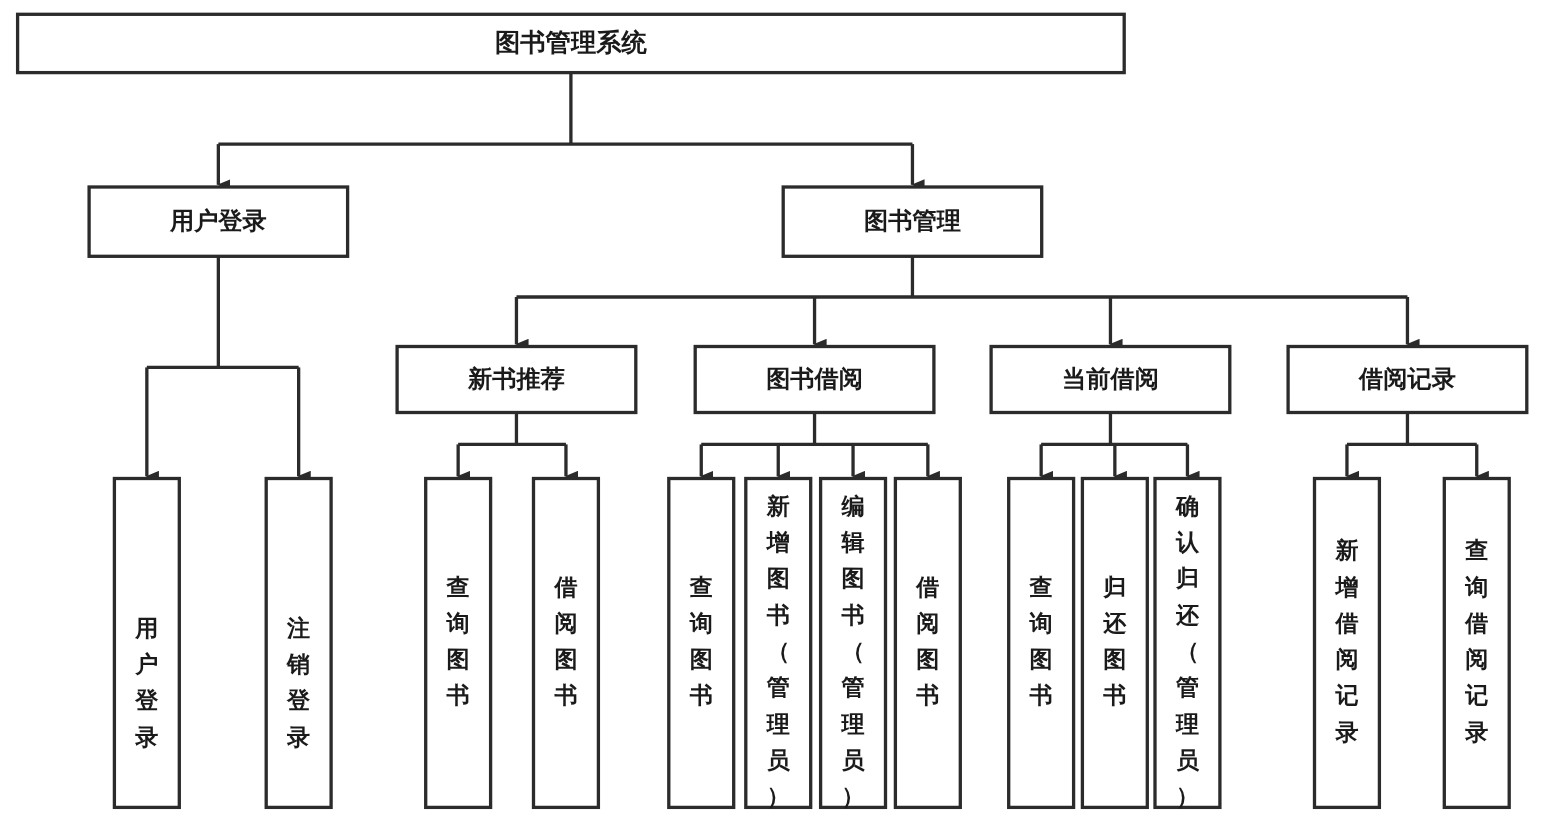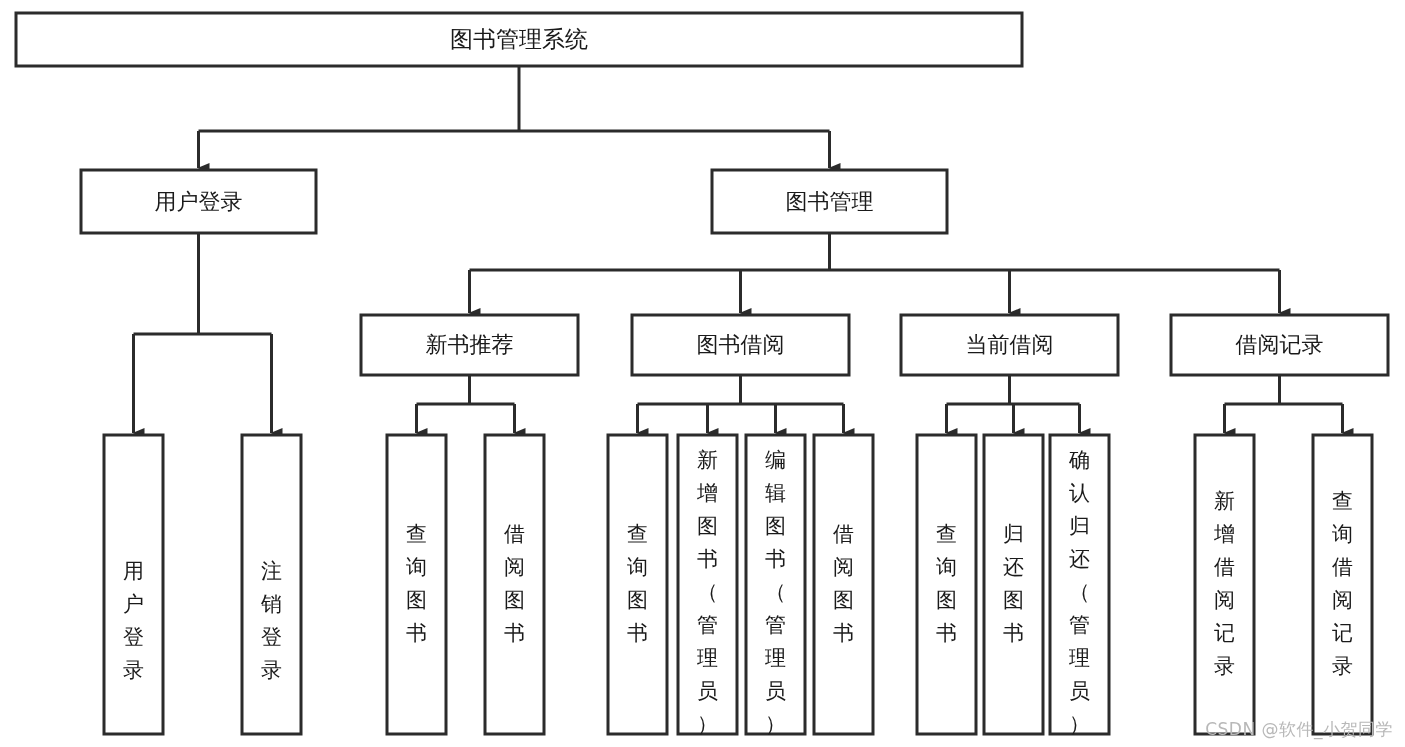--- a/index.html
+++ b/index.html
@@ -13,20 +13,21 @@
     font-family: "DejaVu Sans", "Liberation Sans", sans-serif;
     overflow: hidden;
     position: relative;
   }
   #diagram-root {
     position: absolute;
     left: 0;
     top: 0;
     width: 1405px;
     height: 747px;
+    font-weight: bold;
   }
   svg.diagram {
     display: block;
     width: 1405px;
     height: 747px;
   }
   .node-box {
     fill: #ffffff;
     stroke: #2b2b2b;
     stroke-width: 3;
@@ -186,14 +187,13 @@
         <g>
           <rect x="1195" y="435" width="59" height="299" class="node-box"></rect>
           <text x="1224.5" class="vlabel"><tspan x="1224.5" y="507.5">新</tspan><tspan x="1224.5" y="540.5">增</tspan><tspan x="1224.5" y="573.5">借</tspan><tspan x="1224.5" y="606.5">阅</tspan><tspan x="1224.5" y="639.5">记</tspan><tspan x="1224.5" y="672.5">录</tspan></text>
         </g>
         <g>
           <rect x="1313" y="435" width="59" height="299" class="node-box"></rect>
           <text x="1342.5" class="vlabel"><tspan x="1342.5" y="507.5">查</tspan><tspan x="1342.5" y="540.5">询</tspan><tspan x="1342.5" y="573.5">借</tspan><tspan x="1342.5" y="606.5">阅</tspan><tspan x="1342.5" y="639.5">记</tspan><tspan x="1342.5" y="672.5">录</tspan></text>
         </g>
       </g>
   </svg>
-  <div class="watermark">CSDN @软件_小贺同学</div>
 </div>
 
 </body></html>

